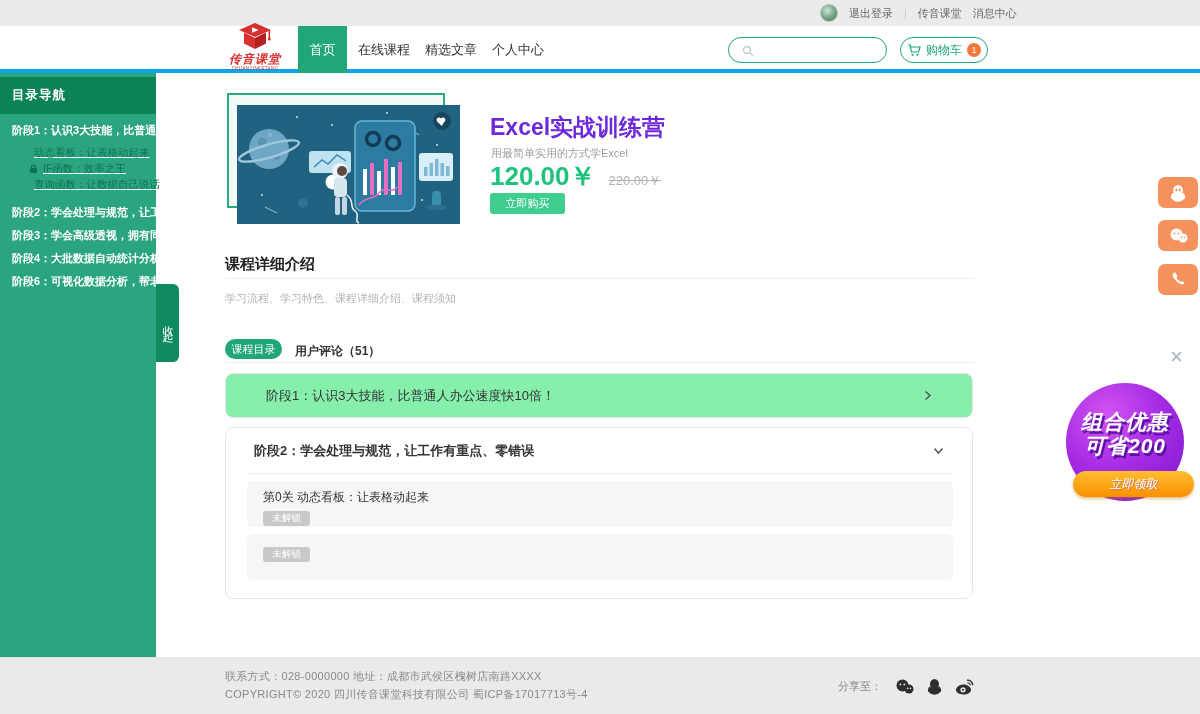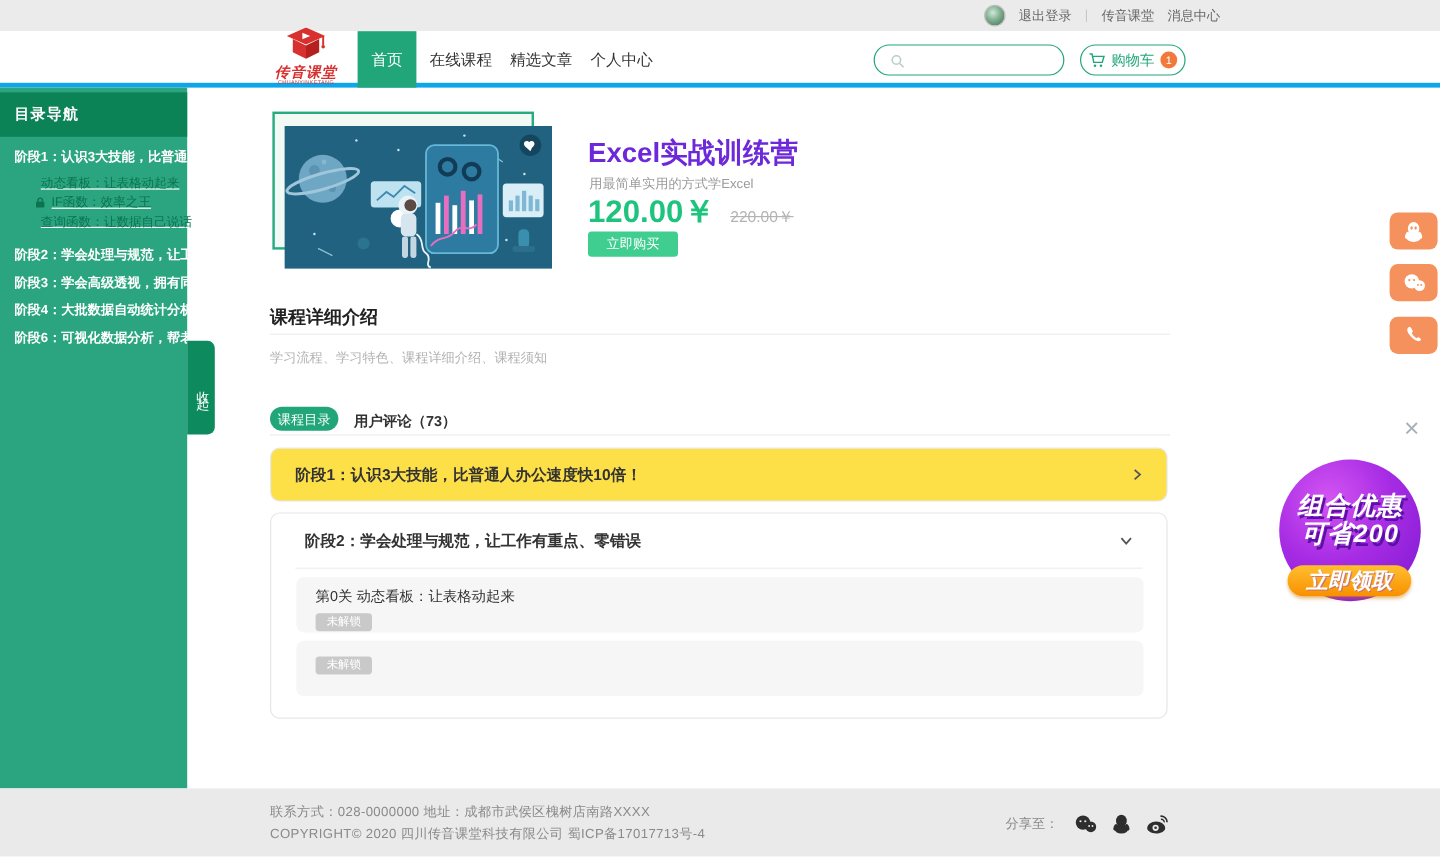--- a/index.html
+++ b/index.html
@@ -48,35 +48,35 @@
 
   
   .section-title { position:absolute; left:225px; top:255px; font-size:15px; font-weight:bold; color:#222; }
   .section-divider { position:absolute; left:225px; top:278px; width:750px; height:1px; background:#ededed; }
   .section-summary { position:absolute; left:225px; top:291px; font-size:11px; color:#b2b2b2; }
   .tab-pill { position:absolute; left:225px; top:339px; width:57px; height:20px; border-radius:10px; background:#21a67a; color:#fff; font-size:11px; display:flex; align-items:center; justify-content:center; cursor:pointer; }
   .tab-comments { position:absolute; left:295px; top:343px; font-size:12px; font-weight:bold; color:#333; cursor:pointer; }
   .tabs-divider { position:absolute; left:225px; top:362px; width:750px; height:1px; background:#ededed; }
 
   
-  .acc1 { position:absolute; left:225px; top:373px; width:748px; height:45px; border:1px solid #e7e7e7; border-radius:8px; background:#fde047; display:flex; align-items:center; justify-content:space-between; padding:0 20px; font-size:13px; font-weight:bold; color:#333; cursor:pointer; }
+  .acc1 { position:absolute; left:225px; top:373px; width:748px; height:45px; border:1px solid #e7e7e7; border-radius:8px; background:#86efac; display:flex; align-items:center; justify-content:space-between; padding:0 40px; font-size:13px; font-weight:normal; color:#333; cursor:pointer; }
   .acc2 { position:absolute; left:225px; top:427px; width:748px; height:172px; border:1px solid #e7e7e7; border-radius:8px; background:#fff; }
   .acc2-header { height:45px; display:flex; align-items:center; justify-content:space-between; padding:0 28px; font-size:13px; font-weight:bold; color:#333; cursor:pointer; }
   .acc2-divider { margin:0 20px; height:1px; background:#eee; }
   .lesson-box { margin:7px 19px 0 21px; height:46px; background:#f6f6f6; border-radius:6px; padding:8px 0 0 16px; cursor:pointer; }
   .lesson-name { font-size:12px; color:#333; }
   .lesson-badge { margin-top:5px; width:47px; height:15px; background:#c9c9c9; border-radius:3px; color:#fff; font-size:9.5px; display:flex; align-items:center; justify-content:center; }
 
   
   .float-btn { position:absolute; left:1158px; width:40px; height:31px; background:#f5915c; border-radius:7px; display:flex; align-items:center; justify-content:center; cursor:pointer; }
   .float-qq { top:177px; } .float-wechat { top:220px; } .float-phone { top:264px; }
   .promo-close { position:absolute; left:1170px; top:346px; font-size:22px; color:#a7b0b8; cursor:pointer; line-height:22px; }
   .promo-circle { position:absolute; left:1066px; top:383px; width:118px; height:118px; border-radius:50%; background:radial-gradient(circle at 35% 28%, #d355f2 0%, #a72ce4 45%, #7a18cf 100%); display:flex; flex-direction:column; align-items:center; justify-content:center; padding-bottom:16px; cursor:pointer; }
   .promo-line { font-size:21px; font-weight:bold; font-style:italic; color:#fff; text-shadow:2px 3px 0 rgba(84,16,160,.95); letter-spacing:1px; line-height:24px; white-space:nowrap; }
-  .promo-btn { position:absolute; left:1073px; top:471px; width:103px; height:26px; border-radius:13px; background:linear-gradient(180deg,#ffbe30,#f89000); border:0; color:#fff; font-weight:bold; font-style:italic; font-size:18px; text-shadow:1px 1px 0 rgba(160,80,190,.55); cursor:pointer; box-shadow:0 2px 3px rgba(200,120,0,.45); }
+  .promo-btn { position:absolute; left:1073px; top:471px; width:121px; height:26px; border-radius:13px; background:linear-gradient(180deg,#ffbe30,#f89000); border:0; color:#fff; font-weight:normal; font-style:italic; font-size:12px; text-shadow:1px 1px 0 rgba(160,80,190,.55); cursor:pointer; box-shadow:0 2px 3px rgba(200,120,0,.45); }
 
   
   .footer { position:absolute; left:0; top:657px; width:1200px; height:57px; background:#eaeaea; }
   .footer-line { position:absolute; left:225px; font-size:11px; color:#8a8a8a; letter-spacing:.3px; }
   .footer-line1 { top:12px; } .footer-line2 { top:30px; }
   .share { position:absolute; left:838px; top:21px; display:flex; align-items:center; gap:13px; font-size:11px; color:#8a8a8a; }
   .share svg { cursor:pointer; }
 </style>
 </head>
 <body>
@@ -244,21 +244,21 @@
     <span class="price">120.00￥</span>
     <span class="old-price">220.00￥</span>
   </div>
   <button class="buy-btn">立即购买</button>
 
   <div class="section-title">课程详细介绍</div>
   <div class="section-divider"></div>
   <div class="section-summary">学习流程、学习特色、课程详细介绍、课程须知</div>
 
   <div class="tab-pill">课程目录</div>
-  <div class="tab-comments">用户评论（73）</div>
+  <div class="tab-comments">用户评论（51）</div>
   <div class="tabs-divider"></div>
 
   <div class="acc1">
     <span>阶段1：认识3大技能，比普通人办公速度快10倍！</span>
     <svg width="8" height="11" viewBox="0 0 8 11">
         <path d="M1.5 1.5l4.5 4-4.5 4" fill="none" stroke="#555" stroke-width="1.5"></path>
       </svg>
   </div>
 
   <div class="acc2">

